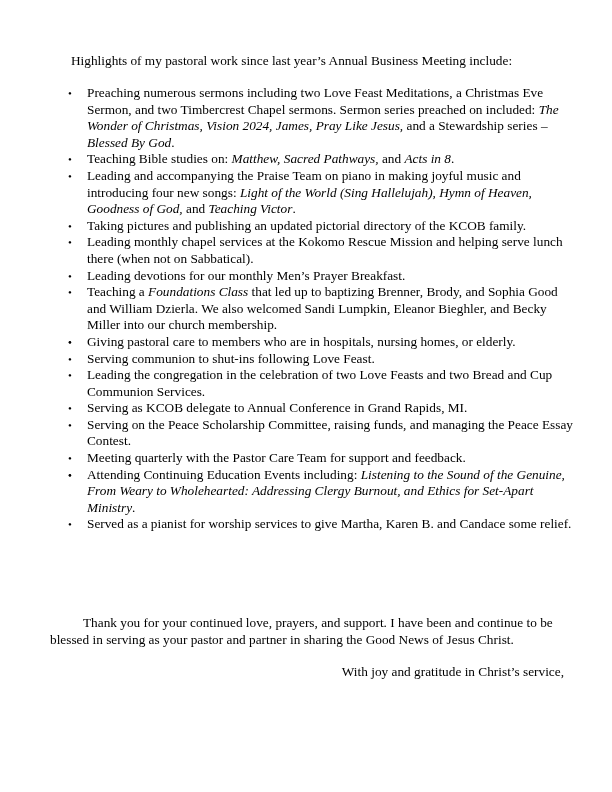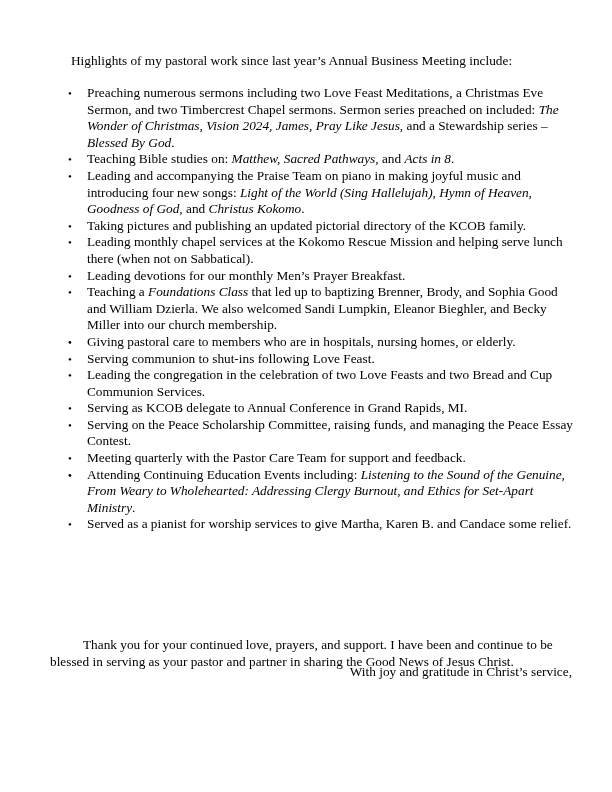--- a/index.html
+++ b/index.html
@@ -3,34 +3,34 @@
 <meta charset="utf-8">
 <style>
   html, body { margin: 0; padding: 0; background: #ffffff; }
   body { width: 612px; height: 792px; position: relative; overflow: hidden;
          font-family: "Liberation Serif", serif; color: #000; font-size: 13.3px; line-height: 16.6px; }
   .intro { position: absolute; left: 71px; top: 53px; white-space: nowrap; }
   ul.bullets { position: absolute; left: 68px; top: 85px; width: 505px; margin: 0; padding: 0; list-style: none; }
   ul.bullets li { position: relative; padding-left: 19px; margin: 0; }
   ul.bullets li .bullet { position: absolute; left: 0; top: 0; width: 19px; font-size: 11px; }
   .closing { position: absolute; left: 50px; top: 615px; width: 520px; text-align: left; }
-  .closing .p1 { text-indent: 33px; margin-top: 22px; }
-  .signoff { position: absolute; right: 40px; top: 664px; text-align: right; }
+  .closing .p1 { text-indent: 33px; }
+  .signoff { position: absolute; right: 48px; top: 664px; text-align: right; }
   i { font-style: italic; }
 </style>
 </head>
 <body>
 
 <div>
   <div class="intro">Highlights of my pastoral work since last year’s Annual Business Meeting include:</div>
 
   <ul class="bullets" id="bullets">
       <li><span class="bullet">•</span><span>Preaching numerous sermons including two Love Feast Meditations, a Christmas Eve Sermon, and two Timbercrest Chapel sermons. Sermon series preached on included:  </span><i>The Wonder of Christmas, Vision 2024, James, Pray Like Jesus,</i><span> and a Stewardship series – </span><i>Blessed By God</i><span>.</span></li>
       <li><span class="bullet">•</span><span>Teaching Bible studies on:  </span><i>Matthew, Sacred Pathways,</i><span> and </span><i>Acts in 8</i><span>.</span></li>
-      <li><span class="bullet">•</span><span>Leading and accompanying the Praise Team on piano in making joyful music and introducing four new songs:     </span><i>Light of the World (Sing Hallelujah), Hymn of Heaven, Goodness of God,</i><span> and </span><i>Christus Kokomo</i><span>.</span></li>
+      <li><span class="bullet">•</span><span>Leading and accompanying the Praise Team on piano in making joyful music and introducing four new songs:     </span><i>Light of the World (Sing Hallelujah), Hymn of Heaven, Goodness of God,</i><span> and </span><i>Teaching Victor</i><span>.</span></li>
       <li><span class="bullet">•</span><span>Taking pictures and publishing an updated pictorial directory of the KCOB family.</span></li>
       <li><span class="bullet">•</span><span>Leading monthly chapel services at the Kokomo Rescue Mission and helping serve lunch there (when not on Sabbatical).</span></li>
       <li><span class="bullet">•</span><span>Leading devotions for our monthly Men’s Prayer Breakfast.</span></li>
       <li><span class="bullet">•</span><span>Teaching a </span><i>Foundations Class</i><span> that led up to baptizing Brenner, Brody, and Sophia Good and William Dzierla. We also welcomed Sandi Lumpkin, Eleanor Bieghler, and Becky Miller into our church membership.</span></li>
       <li><span class="bullet">•</span></li>
       <li><span class="bullet">•</span><span>Giving pastoral care to members who are in hospitals, nursing homes, or elderly.</span></li>
       <li><span class="bullet">•</span><span>Serving communion to shut-ins following Love Feast.</span></li>
       <li><span class="bullet">•</span><span>Leading the congregation in the celebration of two Love Feasts and two Bread and Cup Communion Services.</span></li>
       <li><span class="bullet">•</span><span>Serving as KCOB delegate to Annual Conference in Grand Rapids, MI.</span></li>
       <li><span class="bullet">•</span><span>Serving on the Peace Scholarship Committee, raising funds, and managing the Peace Essay Contest.</span></li>

